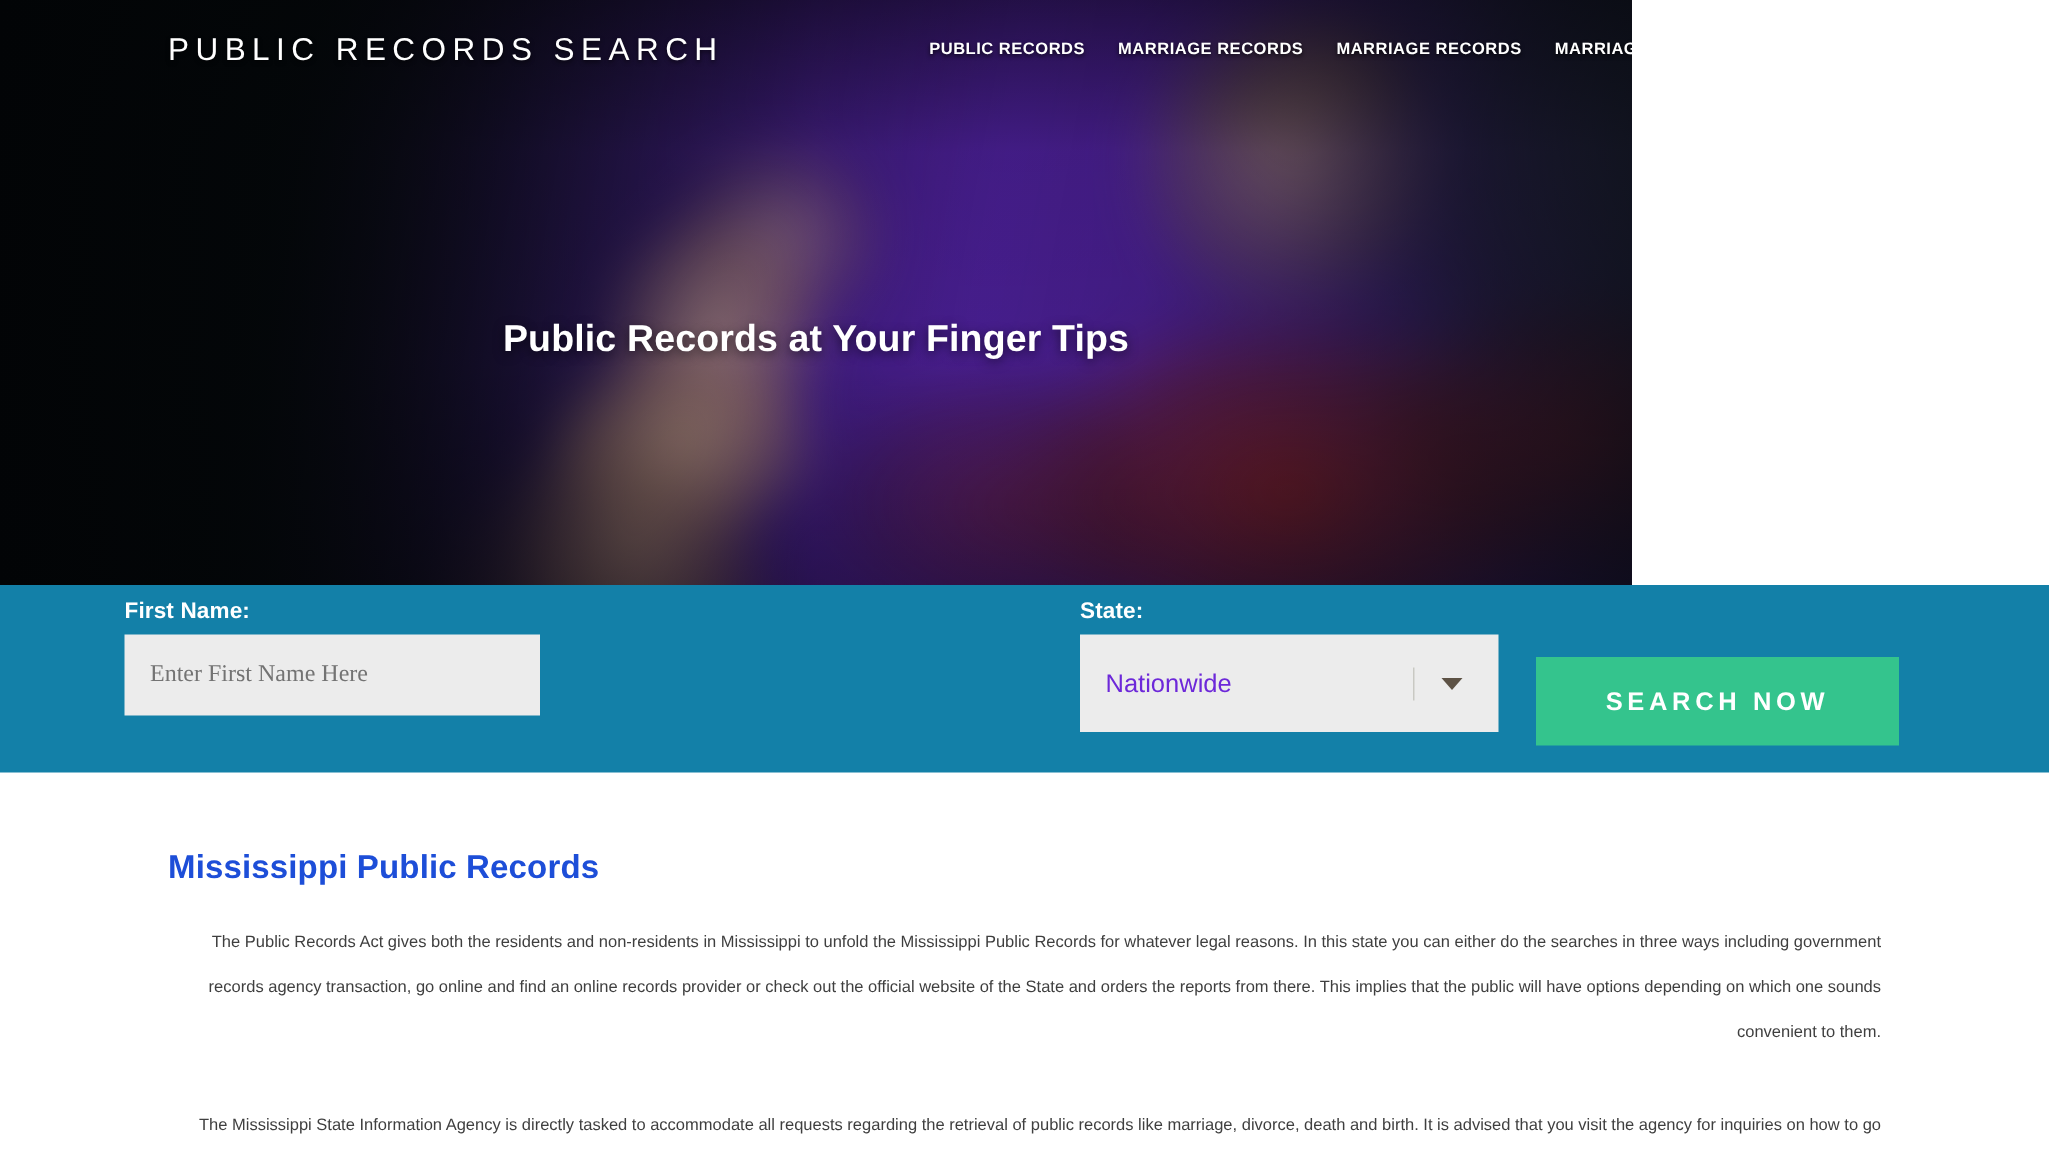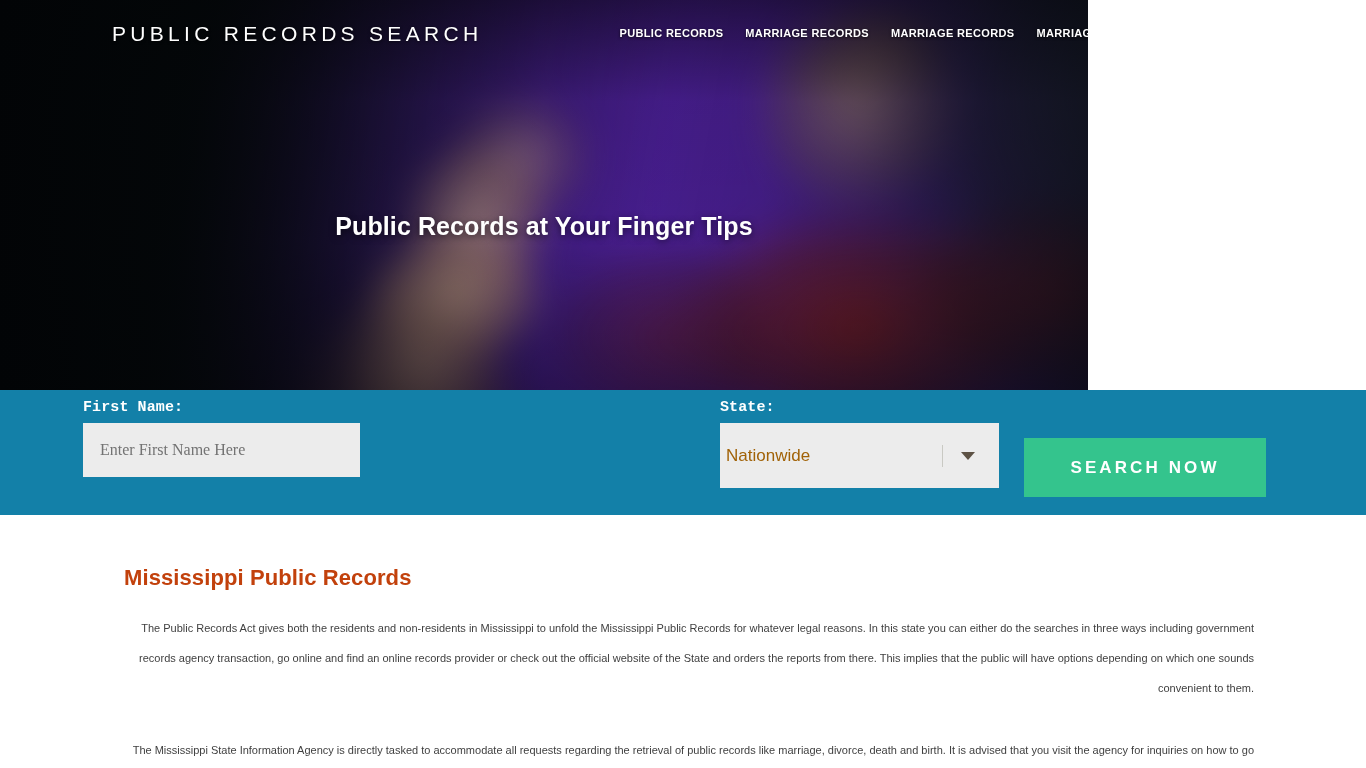--- a/index.html
+++ b/index.html
@@ -143,21 +143,20 @@
   .field-group.state { left: 720px; width: 279px; }
 
   .field-label {
     color: #ffffff;
     font-size: 15px;
     font-weight: 700;
     margin-top: 9px;
     margin-bottom: 7px;
     display: block;
     letter-spacing: 0.1px;
-    font-family: Liberation Mono, monospace;
   }
 
   .text-input {
     display: block;
     width: 100%;
     height: 54px;
     background: #ececec;
     border: none;
     outline: none;
     padding: 0 17px;
@@ -171,23 +170,23 @@
     position: relative;
     width: 100%;
     height: 65px;
     background: #ececec;
     display: flex;
     align-items: center;
     cursor: pointer;
   }
 
   .select-value {
-    padding-left: 6px;
+    padding-left: 17px;
     font-size: 17px;
-    color: #a16207;
+    color: #6d28d9;
   }
 
   .select-divider {
     position: absolute;
     right: 56px;
     top: 22px;
     width: 1px;
     height: 22px;
     background: #c9c9c3;
   }
@@ -225,23 +224,22 @@
     position: relative;
     width: 1366px;
     padding: 0 112px;
     background: #ffffff;
   }
 
   .content-title {
     margin-top: 50px;
     font-size: 22px;
     font-weight: 700;
-    color: #c2410c;
+    color: #1d4ed8;
     letter-spacing: 0.1px;
-    margin-left: 12px;
   }
 
   .content-para {
     margin-top: 22px;
     font-size: 11px;
     line-height: 30px;
     color: #3f3f3f;
     text-align: right;
   }
   .content-para + .content-para { margin-top: 32px; }

